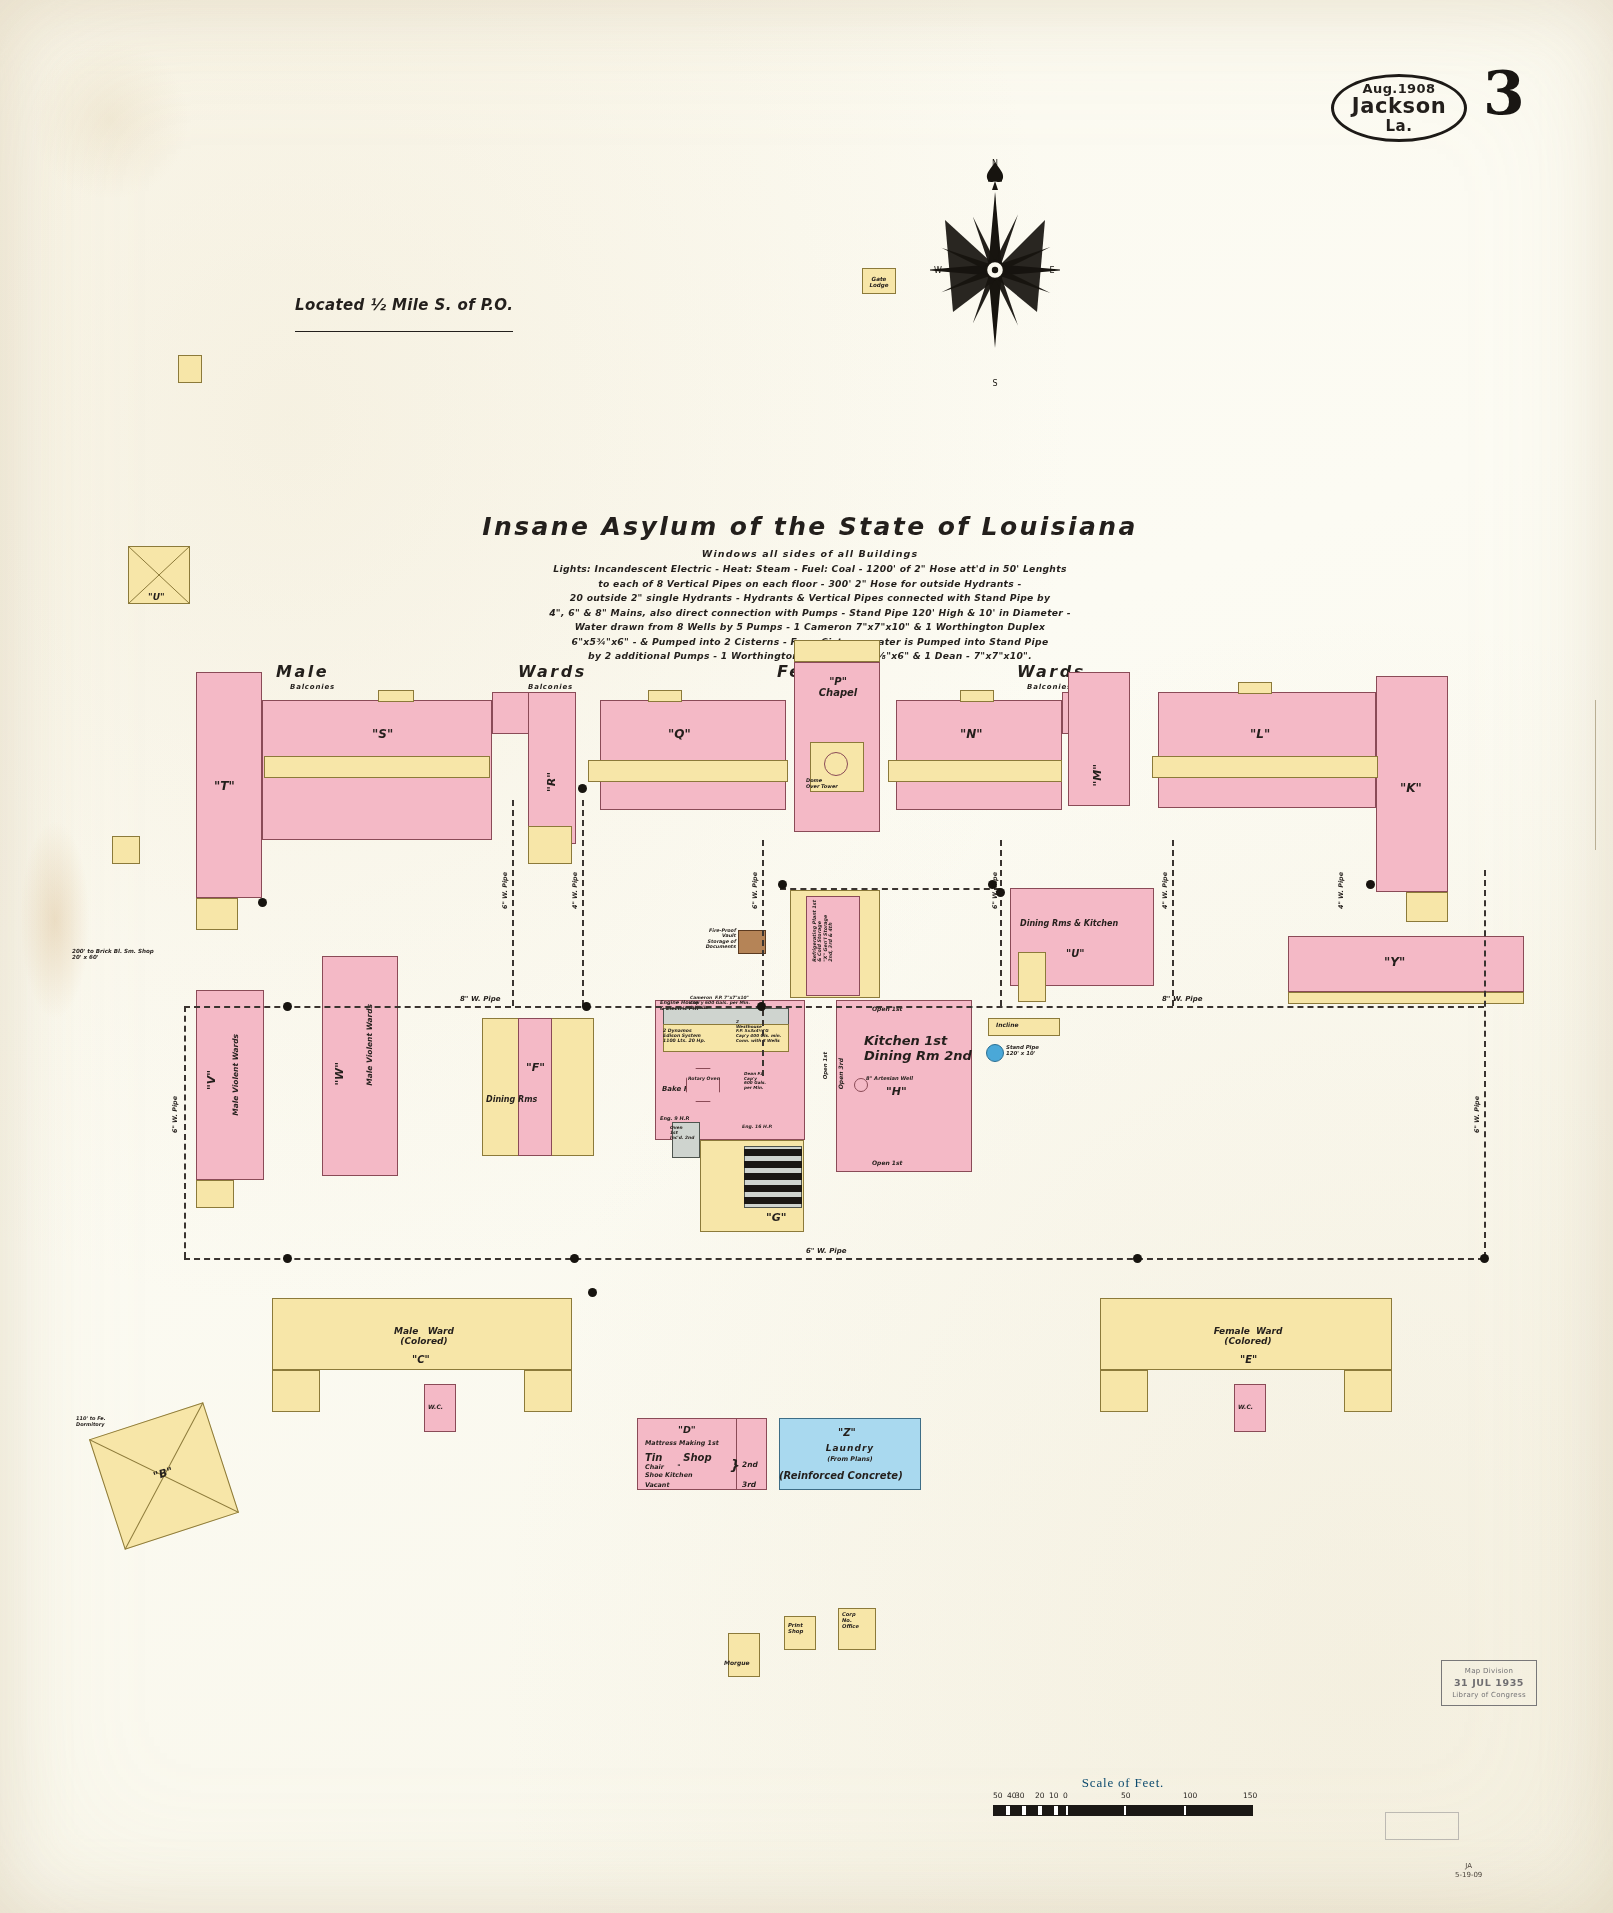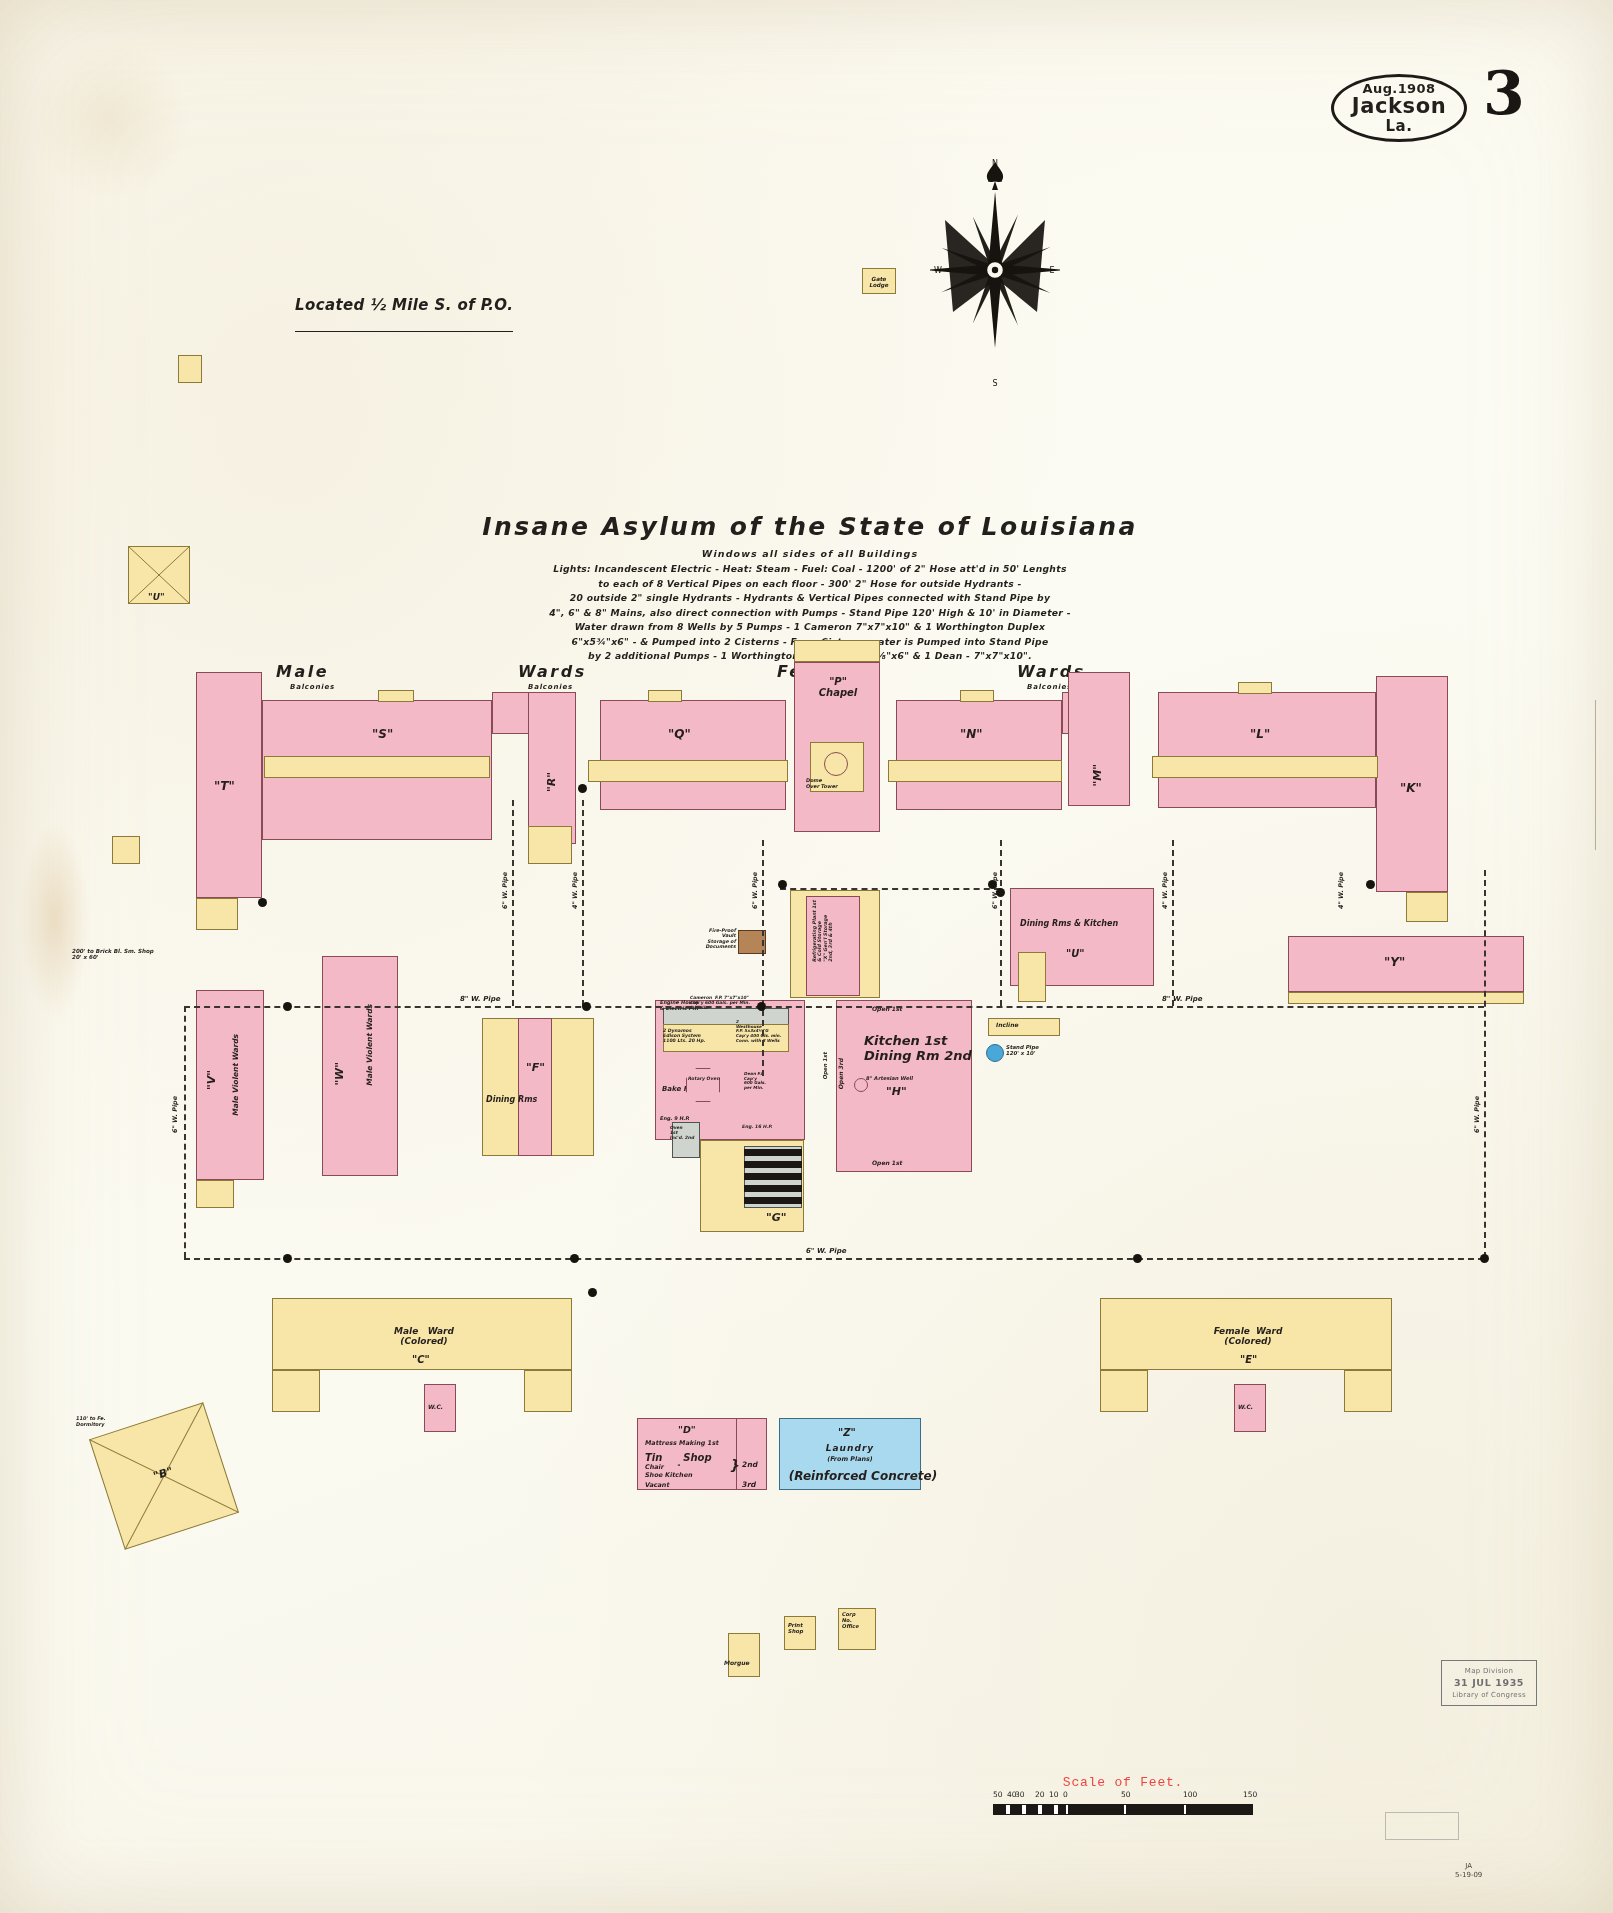--- a/index.html
+++ b/index.html
@@ -54,21 +54,21 @@
   .vert{writing-mode:vertical-rl;transform:rotate(180deg);}
 
   
   .dash-h{position:absolute;border-top:2px dashed #3a3430;}
   .dash-v{position:absolute;border-left:2px dashed #3a3430;}
   .hyd{position:absolute;width:9px;height:9px;border-radius:50%;background:#17140f;}
 
   
   #scale-wrap{position:absolute;left:993px;top:1775px;width:260px;}
   #scale-title{font-size:13px;letter-spacing:.8px;text-align:center;
-    font-family:Liberation Mono, monospace;color:#ef4444;}
+    font-family:Liberation Serif, serif;color:#0c4a6e;}
   #scale-ticks{position:relative;height:14px;}
   #scale-ticks span{position:absolute;font-size:7.5px;font-family:"DejaVu Sans",sans-serif;color:#272320;}
   #scale-bar{position:relative;height:9px;border:1px solid #1b1815;background:#fff;}
   #scale-bar i{position:absolute;top:0;bottom:0;background:#1b1815;display:block;}
 
   
   #loc-stamp{position:absolute;left:1441px;top:1660px;width:94px;height:44px;
     border:1.6px solid #4a4a52;display:flex;flex-direction:column;align-items:center;
     justify-content:center;color:#3d3d47;opacity:.72;}
   #loc-stamp div{font-size:7px;font-family:"DejaVu Sans",sans-serif;letter-spacing:.3px;line-height:1.45;}
@@ -350,21 +350,21 @@
 <div class="tx lbl" style="left:645px;top:1472px;font-size:6.4px;">Shoe Kitchen</div>
 <div class="tx lbl" style="left:645px;top:1482px;font-size:6.4px;">Vacant</div>
 <div class="tx lbl" style="left:742px;top:1461px;font-size:7.4px;">2nd</div>
 <div class="tx lbl" style="left:742px;top:1481px;font-size:7.4px;">3rd</div>
 <div class="tx lbl" style="left:730px;top:1458px;font-size:14px;">}</div>
 
 <div class="bldg blue" style="left:779px;top:1418px;width:142px;height:72px;"></div>
 <div class="tx lbl" style="left:838px;top:1427px;font-size:10px;">"Z"</div>
 <div class="tx lbl" style="left:779px;top:1443px;font-size:9px;text-align:center;width:142px;letter-spacing:1px;">Laundry</div>
 <div class="tx lbl" style="left:779px;top:1456px;font-size:6.4px;text-align:center;width:142px;">(From Plans)</div>
-<div class="tx lbl" style="left:779px;top:1470px;font-size:12px;text-align:center;width:168px;">(Reinforced Concrete)</div>
+<div class="tx lbl" style="left:779px;top:1470px;font-size:10px;width:168px;">(Reinforced Concrete)</div>
 
 <div class="bldg yellow" style="left:728px;top:1633px;width:32px;height:44px;"></div>
 <div class="tx lbl" style="left:724px;top:1660px;font-size:6px;">Morgue</div>
 
 <div class="bldg yellow" style="left:784px;top:1616px;width:32px;height:34px;"></div>
 <div class="tx lbl" style="left:788px;top:1622px;font-size:5.4px;">Print
 Shop</div>
 
 <div class="bldg yellow" style="left:838px;top:1608px;width:38px;height:42px;"></div>
 <div class="tx lbl" style="left:842px;top:1612px;font-size:5.2px;">Corp

